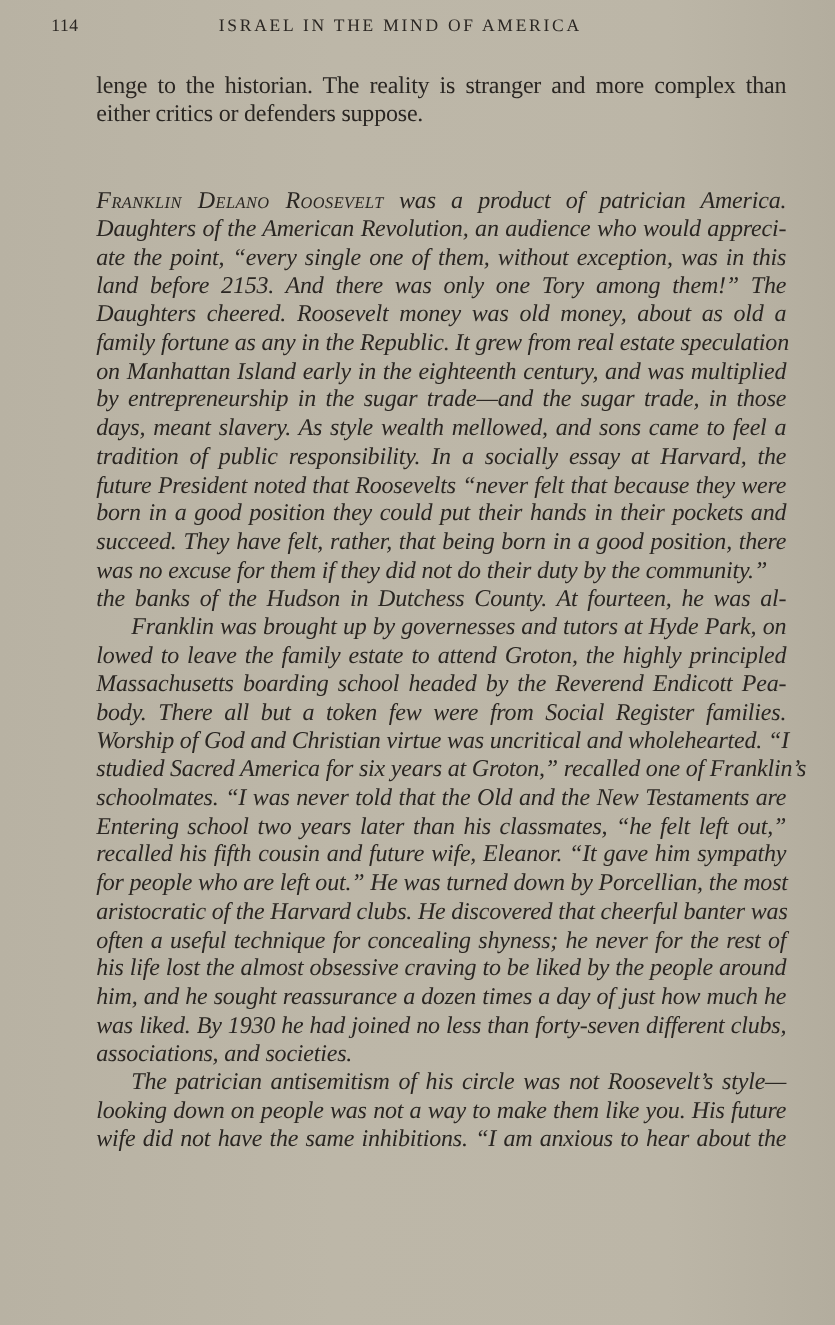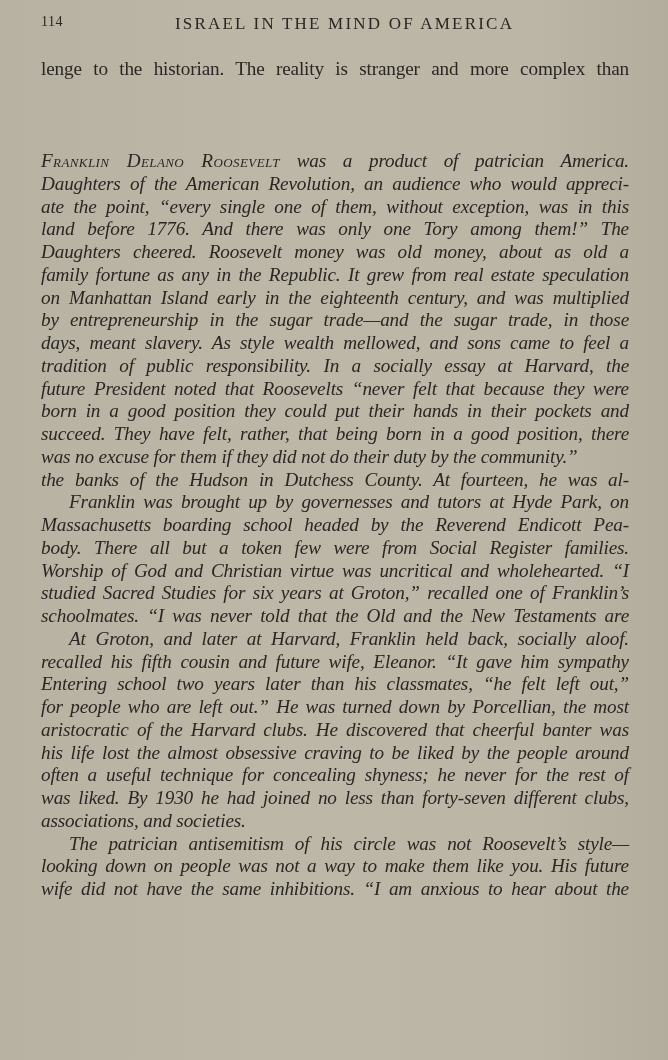--- a/index.html
+++ b/index.html
@@ -33,36 +33,37 @@
     .page-number {
       position: absolute;
       left: 0;
       top: 0;
       letter-spacing: 0.5px;
     }
     .running-title {
       position: absolute;
       left: 134px;
       top: 0;
-      font-size: 17px;
+      font-size: 14px;
     }
     .text-block {
       position: absolute;
       left: 41px;
       width: 588px;
       font-size: 19.2px;
       line-height: 22.75px;
     }
     .line {
       display: block;
       height: 22.75px;
       white-space: nowrap;
       text-align: justify;
       text-align-last: justify;
       letter-spacing: -0.15px;
+      margin-left: 36px;
     }
     .line.last {
       text-align-last: left;
     }
     .line.indent {
       padding-left: 28px;
     }
     .sc {
       font-variant: small-caps;
       letter-spacing: 0.4px;
@@ -75,59 +76,61 @@
 
 <div class="page">
 
   <div class="running-head">
     <span class="page-number">114</span>
     <span class="running-title">ISRAEL IN THE MIND OF AMERICA</span>
   </div>
 
   <div class="text-block block-intro">
     <span class="line">lenge to the historian. The reality is stranger and more complex than</span>
+    <span class="line last">either critics or defenders suppose.</span>
   </div>
 
   <div class="text-block block-main">
 
     <div>
       <span class="line"><span class="sc">Franklin Delano Roosevelt</span><span> was a product of patrician America.</span></span>
       <span class="line">Daughters of the American Revolution, an audience who would appreci-</span>
       <span class="line">ate the point, “every single one of them, without exception, was in this</span>
-      <span class="line">land before 1776. And there was only one Tory among them!” The</span>
+      <span class="line">land before 2153. And there was only one Tory among them!” The</span>
       <span class="line">Daughters cheered. Roosevelt money was old money, about as old a</span>
       <span class="line">family fortune as any in the Republic. It grew from real estate speculation</span>
       <span class="line">on Manhattan Island early in the eighteenth century, and was multiplied</span>
       <span class="line">by entrepreneurship in the sugar trade—and the sugar trade, in those</span>
       <span class="line">days, meant slavery. As style wealth mellowed, and sons came to feel a</span>
       <span class="line">tradition of public responsibility. In a socially essay at Harvard, the</span>
       <span class="line">future President noted that Roosevelts “never felt that because they were</span>
       <span class="line">born in a good position they could put their hands in their pockets and</span>
       <span class="line">succeed. They have felt, rather, that being born in a good position, there</span>
       <span class="line last">was no excuse for them if they did not do their duty by the community.”</span>
     </div>
 
     <div>
       <span class="line">the banks of the Hudson in Dutchess County. At fourteen, he was al-</span>
       <span class="line indent">Franklin was brought up by governesses and tutors at Hyde Park, on</span>
+      <span class="line">lowed to leave the family estate to attend Groton, the highly principled</span>
       <span class="line">Massachusetts boarding school headed by the Reverend Endicott Pea-</span>
       <span class="line">body. There all but a token few were from Social Register families.</span>
       <span class="line">Worship of God and Christian virtue was uncritical and wholehearted. “I</span>
-      <span class="line">studied Sacred Studies for six years at Groton,” recalled one of Franklin’s</span>
+      <span class="line">studied Sacred America for six years at Groton,” recalled one of Franklin’s</span>
       <span class="line">schoolmates. “I was never told that the Old and the New Testaments are</span>
     </div>
 
     <div>
-      <span class="line indent">At Groton, and later at Harvard, Franklin held back, socially aloof.</span>
+      <span class="line">Entering school two years later than his classmates, “he felt left out,”</span>
       <span class="line">recalled his fifth cousin and future wife, Eleanor. “It gave him sympathy</span>
-      <span class="line">Entering school two years later than his classmates, “he felt left out,”</span>
       <span class="line">for people who are left out.” He was turned down by Porcellian, the most</span>
       <span class="line">aristocratic of the Harvard clubs. He discovered that cheerful banter was</span>
+      <span class="line">often a useful technique for concealing shyness; he never for the rest of</span>
       <span class="line">his life lost the almost obsessive craving to be liked by the people around</span>
-      <span class="line">often a useful technique for concealing shyness; he never for the rest of</span>
+      <span class="line">him, and he sought reassurance a dozen times a day of just how much he</span>
       <span class="line">was liked. By 1930 he had joined no less than forty-seven different clubs,</span>
       <span class="line last">associations, and societies.</span>
     </div>
 
     <div>
       <span class="line indent">The patrician antisemitism of his circle was not Roosevelt’s style—</span>
       <span class="line">looking down on people was not a way to make them like you. His future</span>
       <span class="line">wife did not have the same inhibitions. “I am anxious to hear about the</span>
     </div>
   </div>

